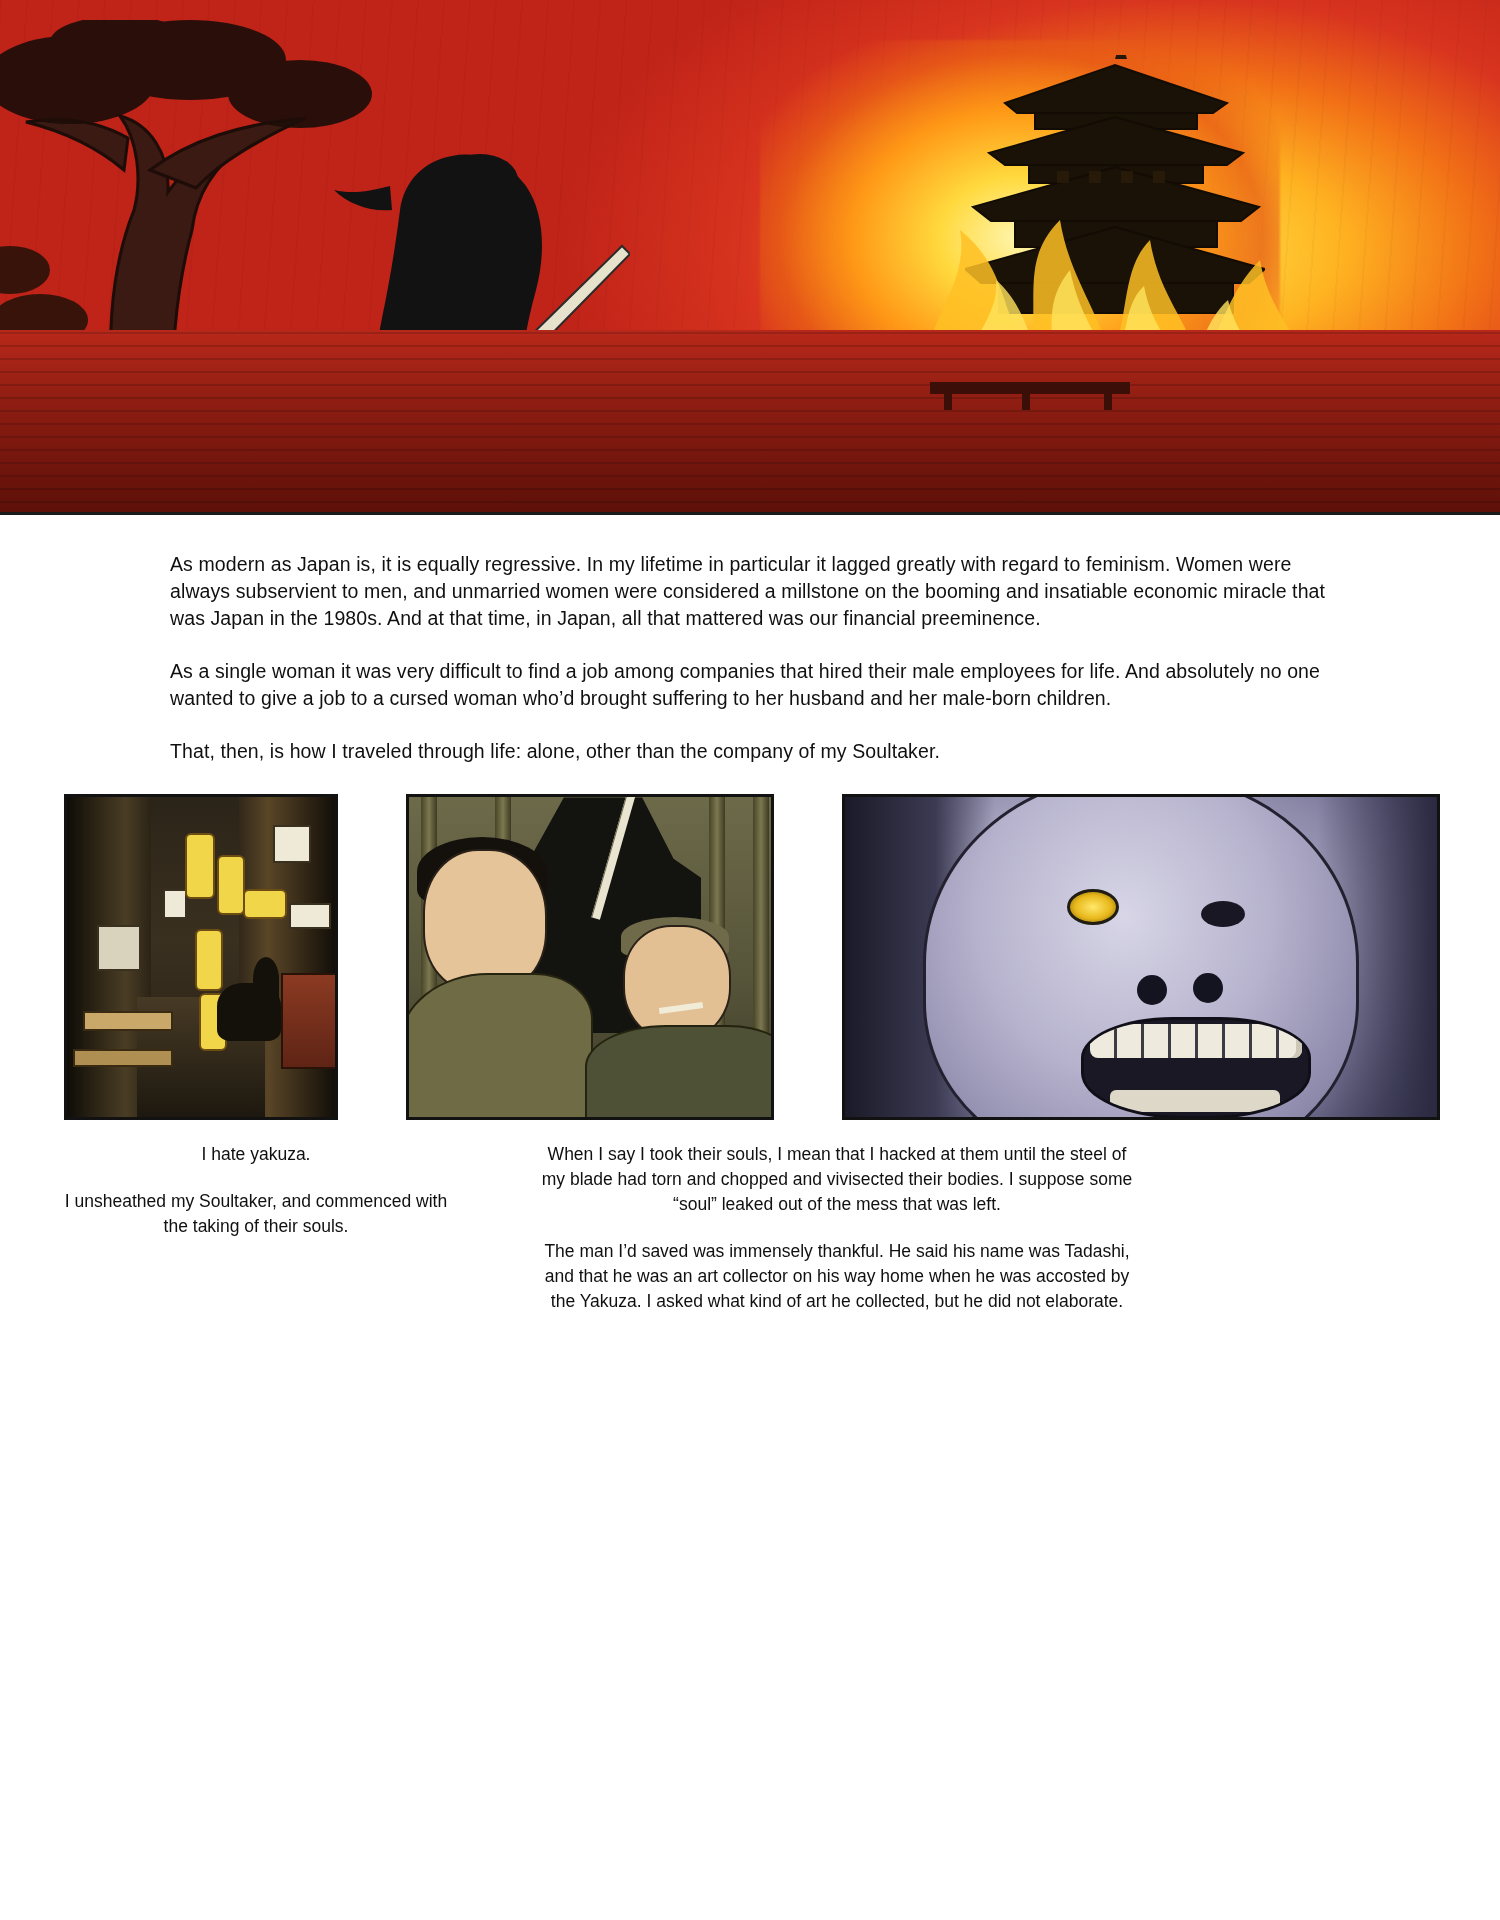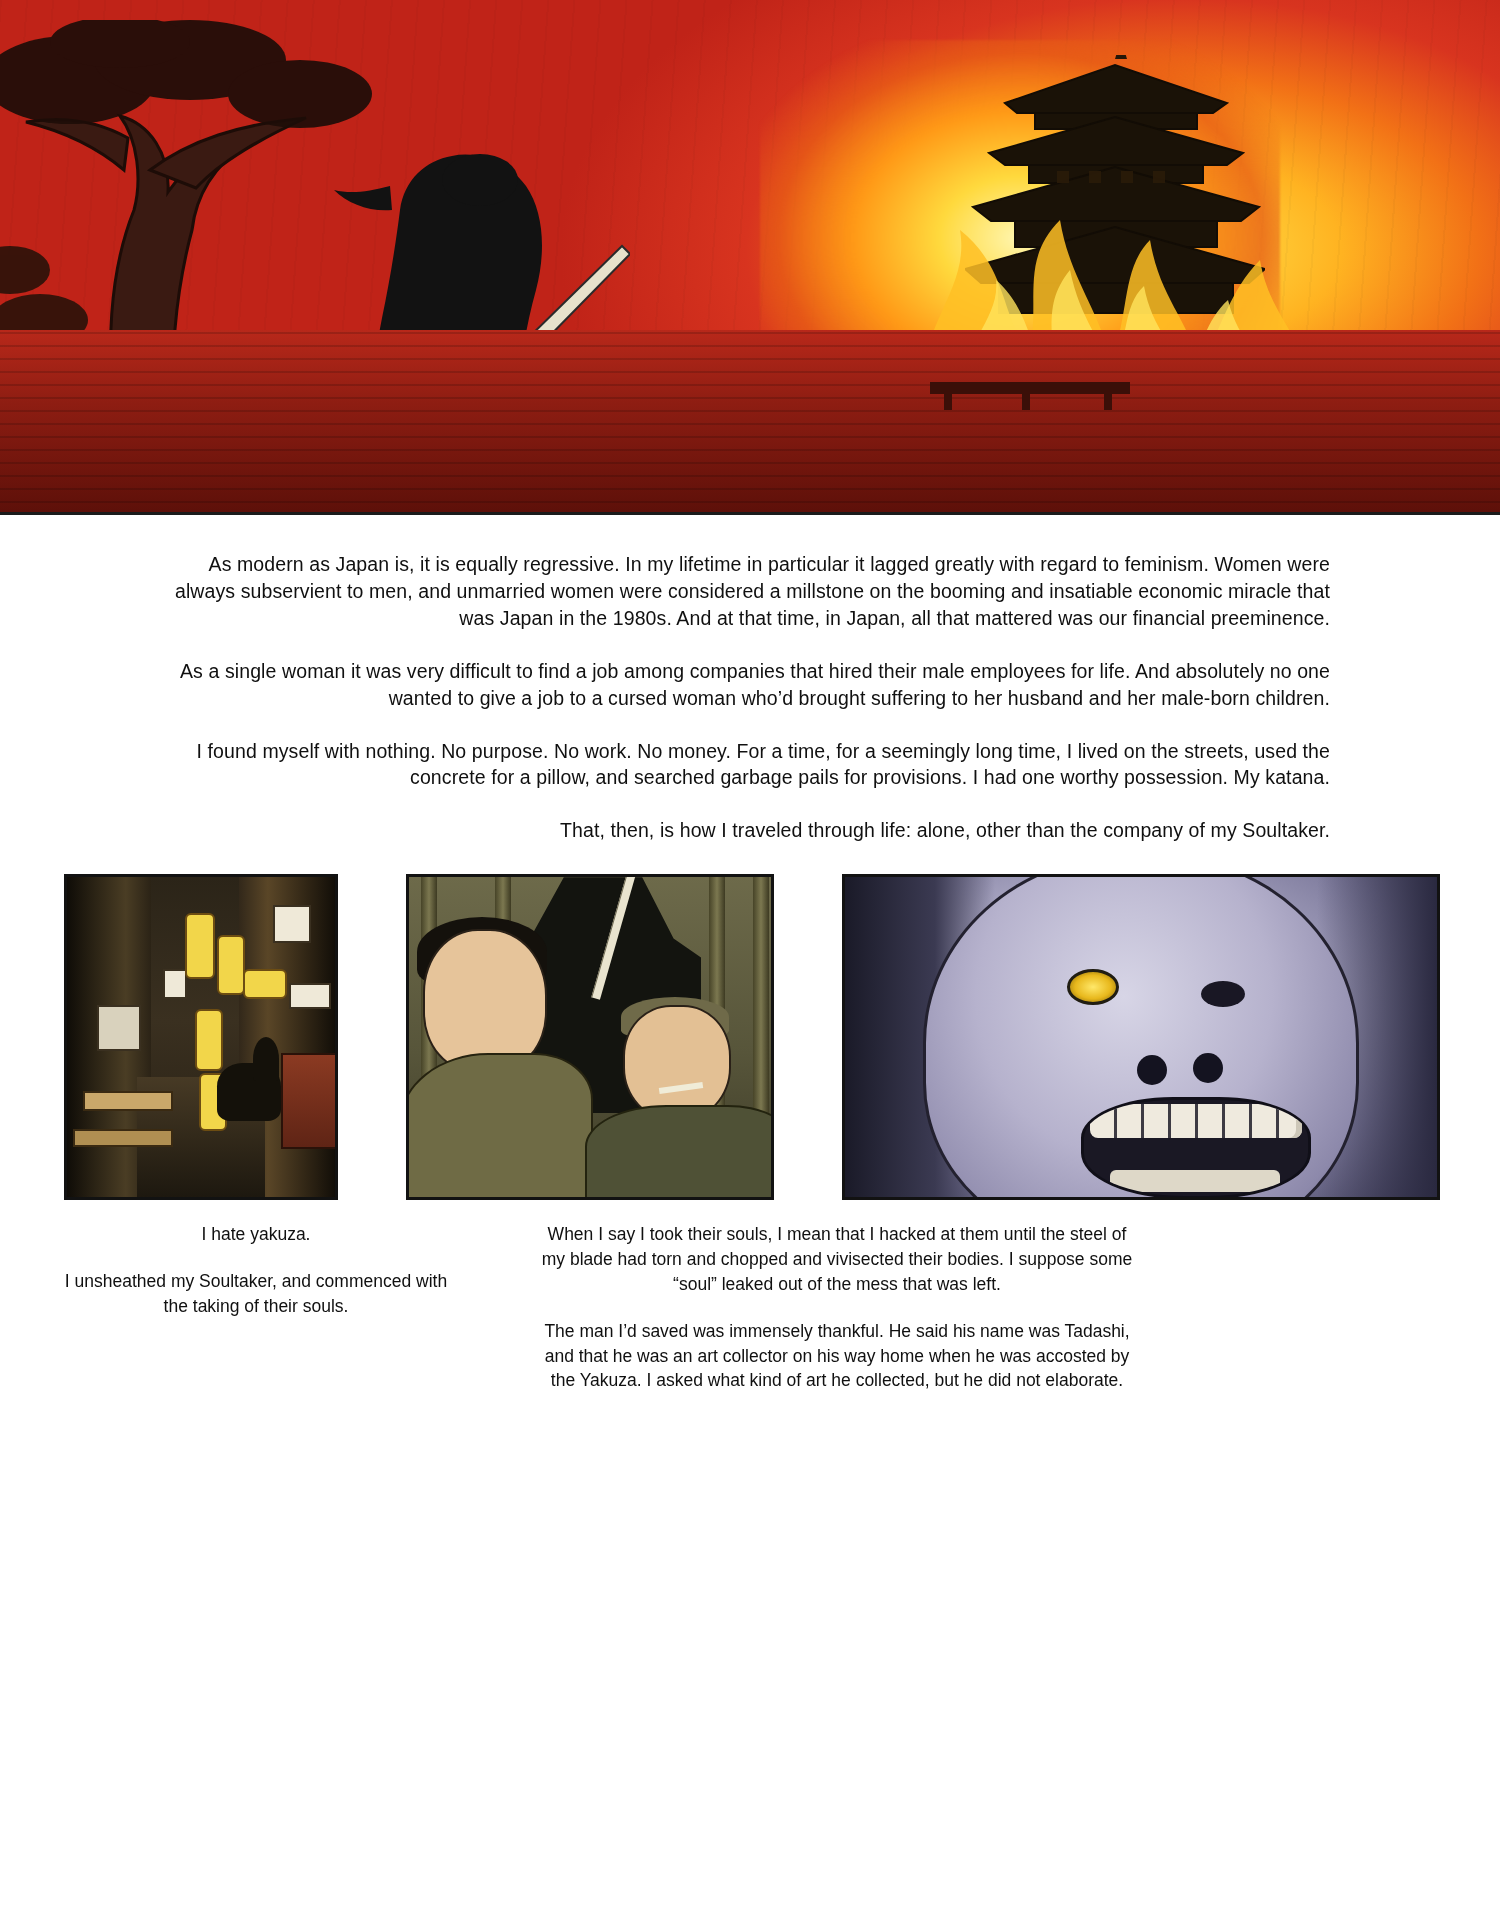--- a/index.html
+++ b/index.html
@@ -88,21 +88,21 @@
 
   
   .narration {
     width: 1500px;
     padding: 36px 0 24px 0;
     box-sizing: border-box;
   }
   .narration p {
     margin: 0 auto 26px auto;
     width: 1160px;
-    text-align: right;
+    text-align: left;
     font-size: 19.5px;
     line-height: 1.38;
     color: #101010;
     letter-spacing: .1px;
   }
   .narration p:last-child { margin-bottom: 6px; }
 
   
   .panels {
     width: 1500px;
@@ -395,21 +395,20 @@
       <rect x="0" y="10" width="200" height="12" fill="#3b0f08"></rect>
       <rect x="14" y="22" width="8" height="16" fill="#3b0f08"></rect>
       <rect x="92" y="22" width="8" height="16" fill="#3b0f08"></rect>
       <rect x="174" y="22" width="8" height="16" fill="#3b0f08"></rect>
     </svg>
   </div>
 
   <div class="narration">
     <p>As modern as Japan is, it is equally regressive. In my lifetime in particular it lagged greatly with regard to feminism. Women were always subservient to men, and unmarried women were considered a millstone on the booming and insatiable economic miracle that was Japan in the 1980s. And at that time, in Japan, all that mattered was our financial preeminence.</p>
     <p>As a single woman it was very difficult to find a job among companies that hired their male employees for life. And absolutely no one wanted to give a job to a cursed woman who’d brought suffering to her husband and her male-born children.</p>
-    <p>I found myself with nothing. No purpose. No work. No money. For a time, for a seemingly long time, I lived on the streets, used the concrete for a pillow, and searched garbage pails for provisions. I had one worthy possession. My katana.</p>
     <p>That, then, is how I traveled through life: alone, other than the company of my Soultaker.</p>
   </div>
 
   <div class="panels">
 
     <div class="col c1">
       <div class="panel-frame p1">
         <div class="alley"></div>
         <div class="alley-wallL"></div>
         <div class="alley-wallR"></div>

